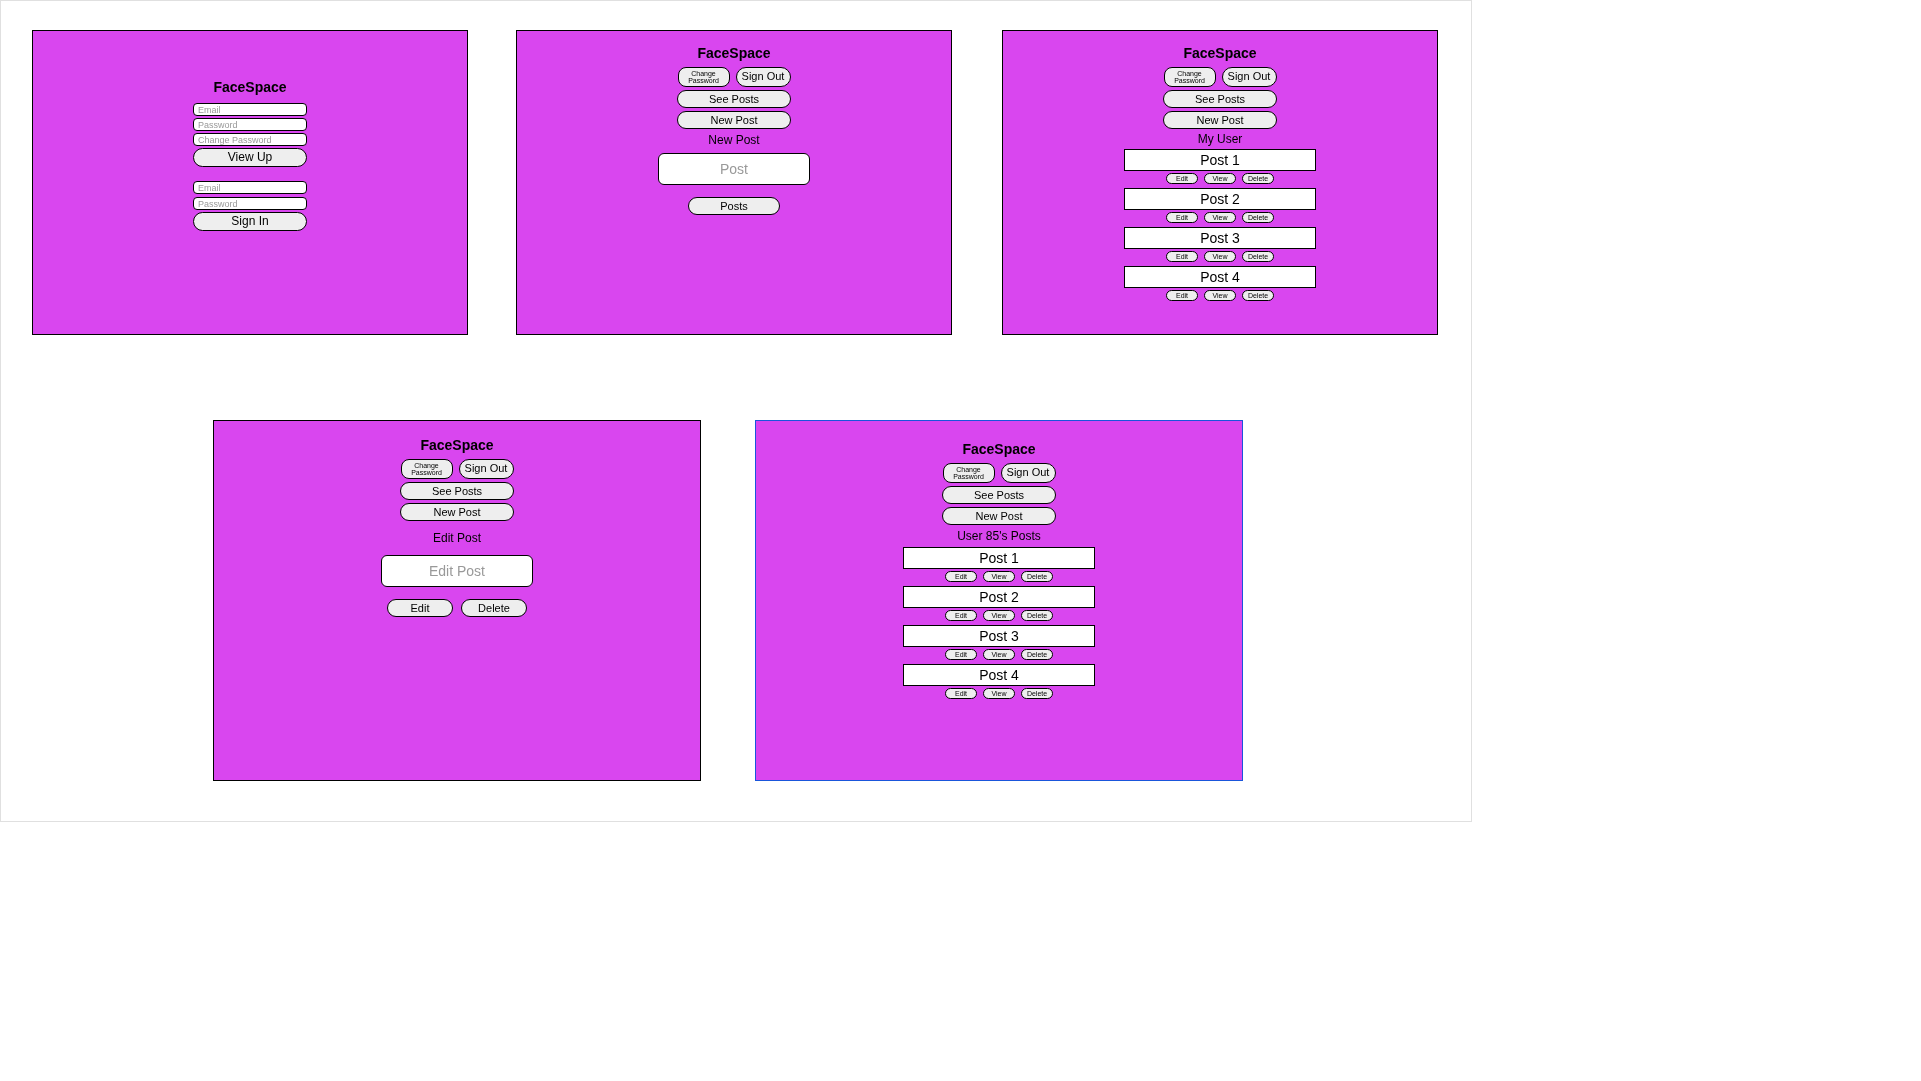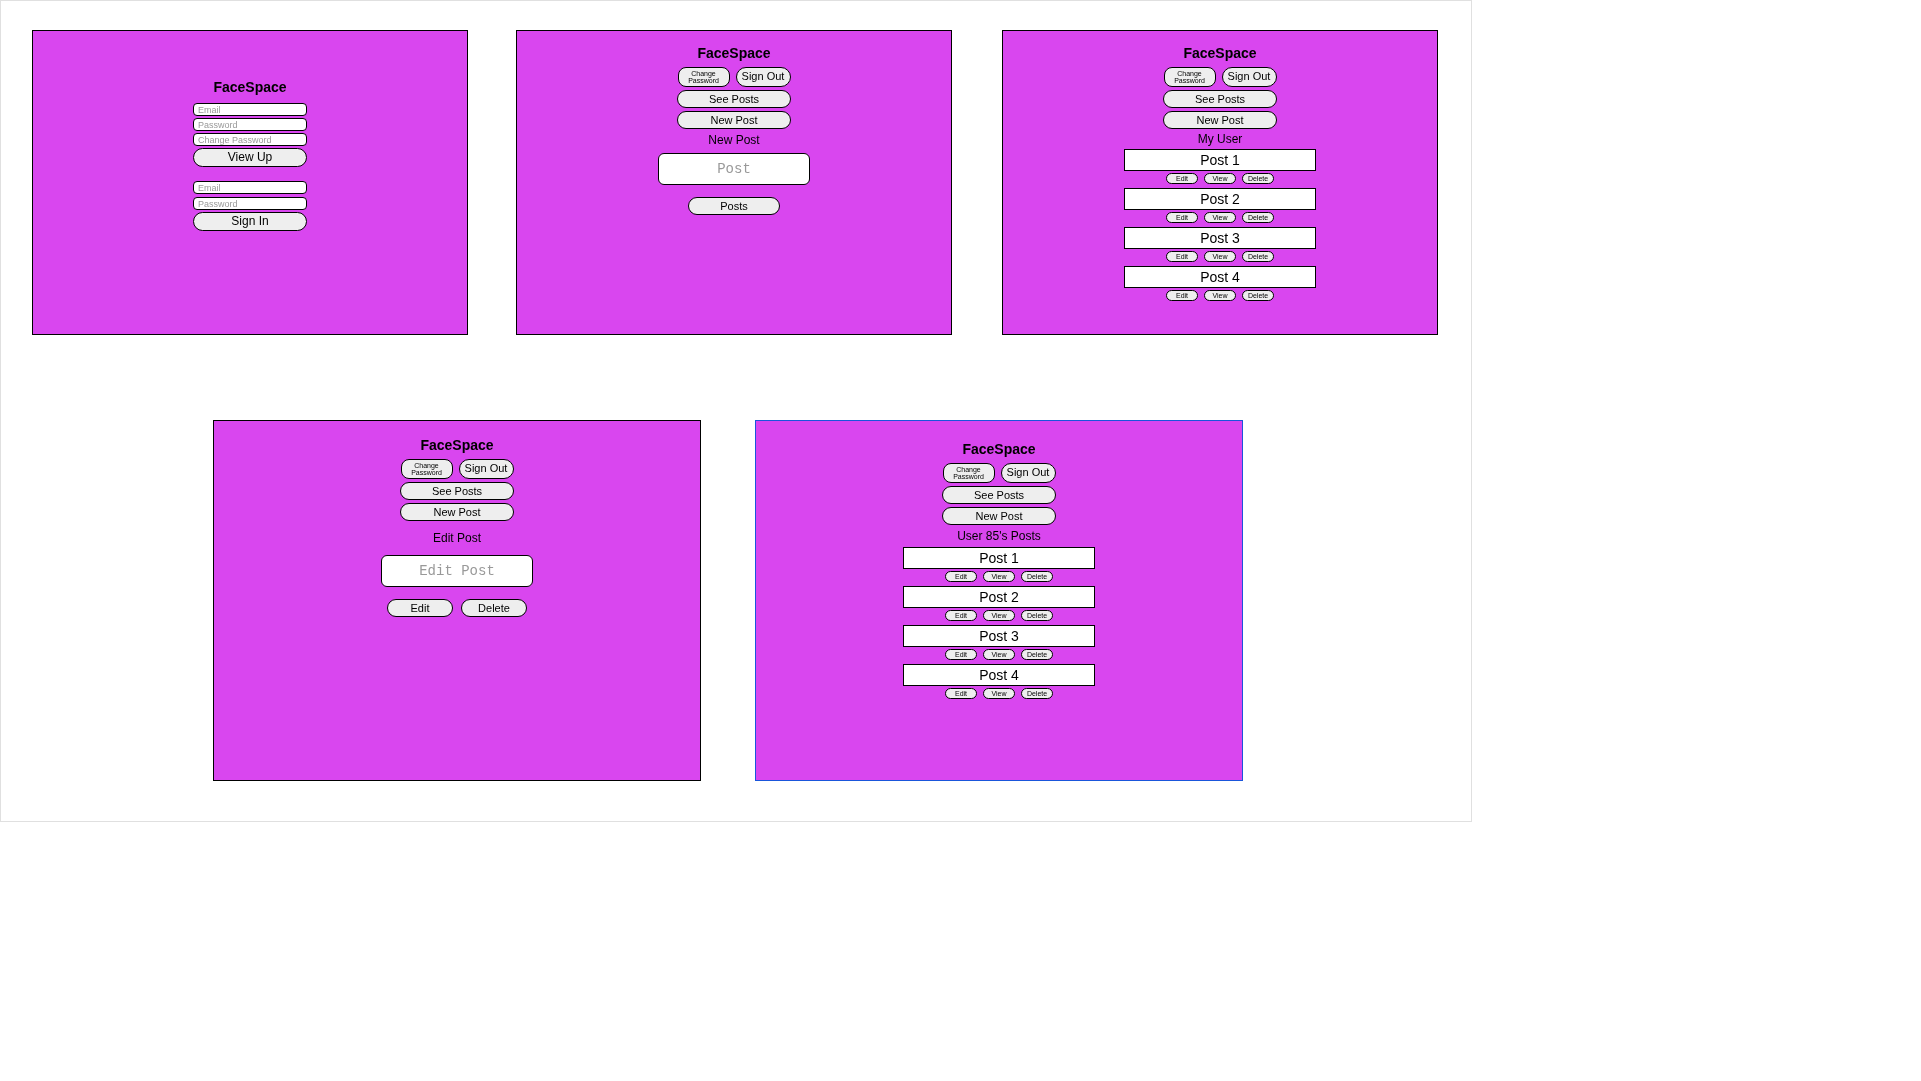--- a/index.html
+++ b/index.html
@@ -76,21 +76,20 @@
   .textbox {
     border: 1px solid #000;
     border-radius: 6px;
     box-sizing: border-box;
     color: #999;
     font-size: 14px;
     display: flex;
     align-items: center;
     justify-content: center;
     background: #fff;
-    font-family: Liberation Mono, monospace;
   }
   .post-card {
     border: 1px solid #000;
     background: #fff;
     text-align: center;
     font-size: 14px;
     line-height: 20px;
     box-sizing: border-box;
   }
   .col {

